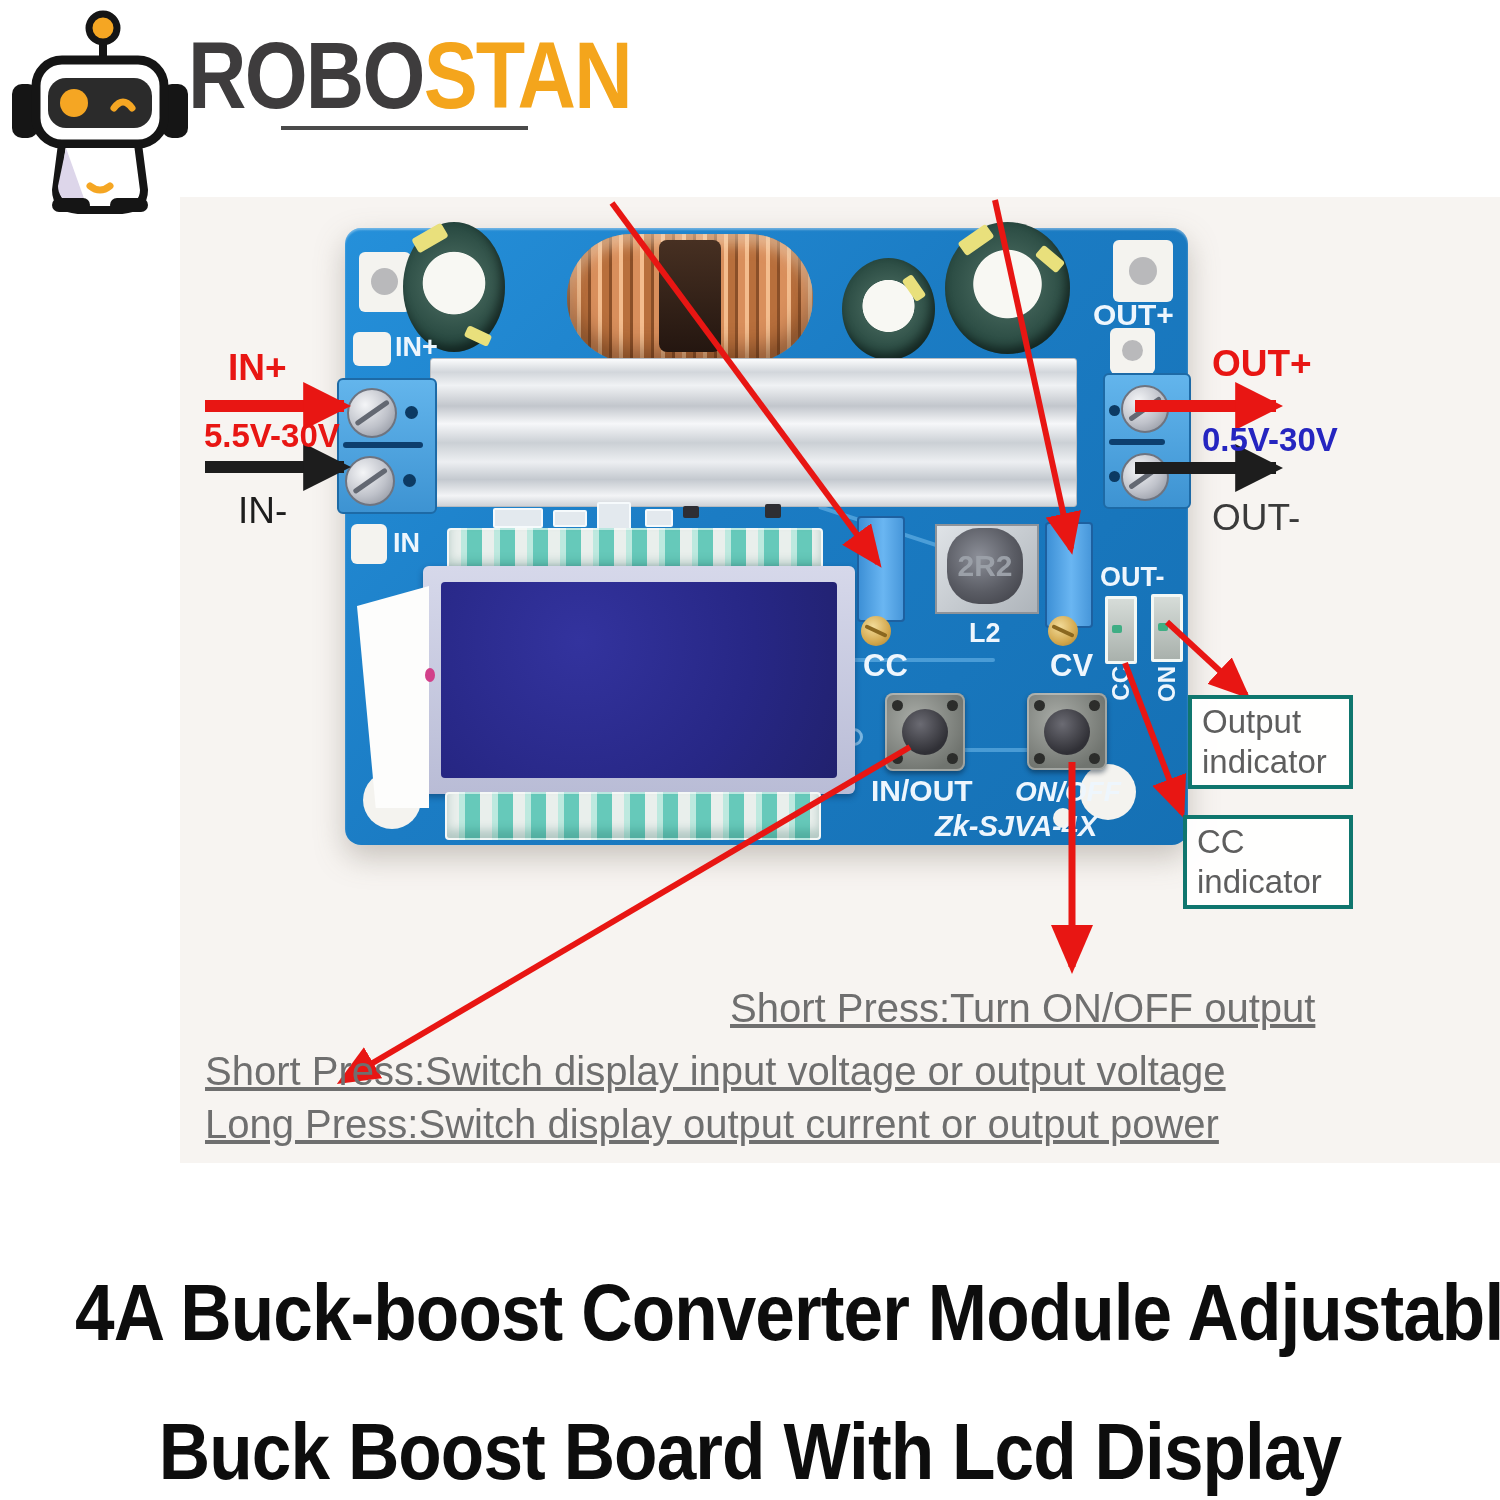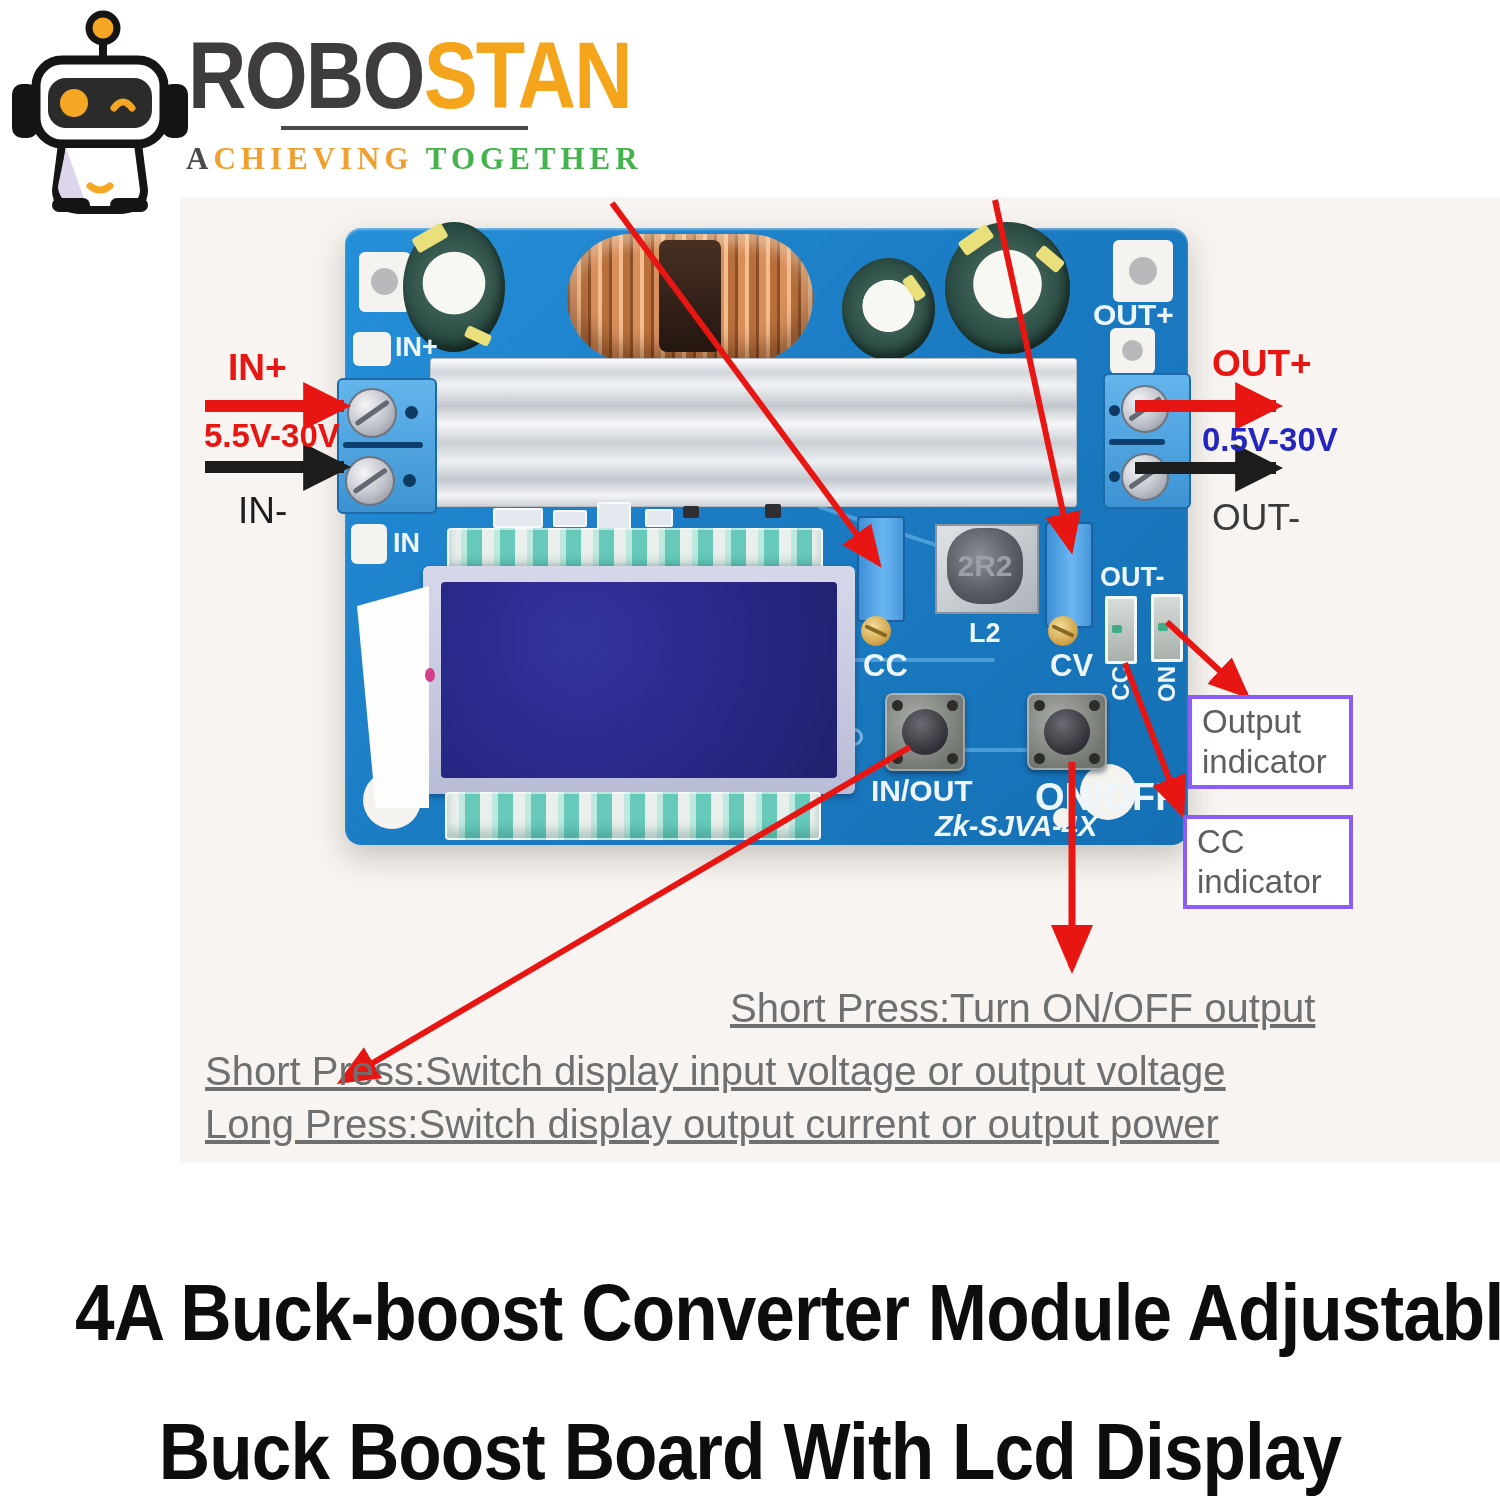--- a/index.html
+++ b/index.html
@@ -60,21 +60,21 @@
         box-shadow:0 3px 5px rgba(0,20,40,.45), inset 0 0 0 2px rgba(235,238,235,.4);}
   .tact::before{content:"";position:absolute;left:17px;top:16px;width:46px;height:46px;border-radius:50%;
         background:radial-gradient(circle at 40% 33%,#6b6b73,#303036 70%);}
   .tact::after{content:"";position:absolute;left:7px;top:7px;width:11px;height:11px;border-radius:50%;
         background:#2c2d2b;box-shadow:55px 0 #2c2d2b,0 53px #2c2d2b,55px 53px #2c2d2b;}
   .trace{background:rgba(150,215,255,.4);border-radius:3px;}
   .via{border-radius:50%;border:3px solid rgba(205,235,255,.55);}
 
   
   .ann{white-space:nowrap;font-weight:bold;}
-  .ind-box{border:4px solid #8b5cf6;background:rgba(255,255,255,.93);color:#5e5e5e;
+  .ind-box{border:4px solid #0f766e;background:rgba(255,255,255,.93);color:#5e5e5e;
            font-size:33px;line-height:40px;padding:3px 10px;}
   .instr{color:#6f6f6f;font-size:40px;line-height:53px;white-space:nowrap;text-decoration:underline;}
 
   
   #title{left:0;top:1243px;width:1500px;text-align:center;color:#0d0d0d;font-weight:bold;
          font-size:79px;line-height:139px;letter-spacing:-1px;}
   #title .tline{transform:scaleX(.9);transform-origin:center;white-space:nowrap;}
 </style>
 </head>
 <body>
@@ -92,21 +92,20 @@
       <circle cx="68" cy="101" r="14" fill="#f5a623"></circle>
       <path d="M108 106 q9 -12 18 0" fill="none" stroke="#f5a623" stroke-width="7" stroke-linecap="round"></path>
       <path d="M56 142 h76 l6 46 q0 18 -22 20 h-44 q-22 -2 -22 -20 z" fill="#ffffff" stroke="#151515" stroke-width="8"></path>
       <path d="M60 146 l20 56 h-12 q-16 -4 -16 -18 z" fill="#ddd6ea"></path>
       <path d="M84 184 q10 8 20 0" fill="none" stroke="#f5a623" stroke-width="7" stroke-linecap="round"></path>
       <rect x="46" y="196" width="38" height="14" rx="7" fill="#151515"></rect>
       <rect x="104" y="196" width="38" height="14" rx="7" fill="#151515"></rect>
     </svg>
     <div class="abs" id="logo-text"><span style="color:#3e3c3d">ROBO</span><span style="color:#f4a51c">STAN</span></div>
     <div class="abs" id="logo-underline"></div>
-    <div class="abs" id="tagline"><span style="color:#4a4a4a">A</span><span style="color:#f0a030">CHIEVING</span><span> </span><span style="color:#45b34d">TOGETHER</span></div>
   </div>
 
   <div class="abs" id="photo">
 
     <div class="abs" id="board">
 
       <div class="abs pad" style="left:14px;top:24px;width:52px;height:60px">
         <div class="abs hole" style="left:12px;top:16px;width:27px;height:27px"></div>
         </div>
       <div class="abs pad" style="left:768px;top:12px;width:60px;height:62px">
@@ -191,21 +190,21 @@
       <div class="abs silk" style="left:705px;top:420px;font-size:31px">CV</div>
       <div class="abs silk" style="left:755px;top:334px;font-size:27px">OUT-</div>
       <div class="abs led" style="left:760px;top:368px;width:26px;height:62px"></div>
       <div class="abs led" style="left:806px;top:366px;width:26px;height:62px"></div>
       <div class="abs silk" style="left:762px;top:438px;font-size:24px;writing-mode:vertical-rl;transform:rotate(180deg)">CC</div>
       <div class="abs silk" style="left:808px;top:438px;font-size:24px;writing-mode:vertical-rl;transform:rotate(180deg)">ON</div>
 
       <div class="abs tact" style="left:540px;top:465px;width:80px;height:78px"></div>
       <div class="abs tact" style="left:682px;top:465px;width:80px;height:77px"></div>
       <div class="abs silk" style="left:526px;top:546px;font-size:30px;">IN/OUT</div>
-      <div class="abs silk" style="left:690px;top:548px;font-size:38px;">ON/OFF</div>
+      <div class="abs silk" style="left:670px;top:548px;font-size:28px;font-style:italic">ON/OFF</div>
       <div class="abs silk" style="left:590px;top:582px;font-size:29px;font-style:italic">Zk-SJVA-4X</div>
     </div>
 
     <svg class="abs" style="left:0;top:0" width="1320" height="966">
       <defs>
         <marker id="ahr" markerWidth="4" markerHeight="4" refX="3.4" refY="2" orient="auto">
           <path d="M0,0 L4,2 L0,4 z" fill="#e81613"></path>
           </marker>
         <marker id="ahb" markerWidth="4" markerHeight="4" refX="3.4" refY="2" orient="auto">
           <path d="M0,0 L4,2 L0,4 z" fill="#1d1d1d"></path>

